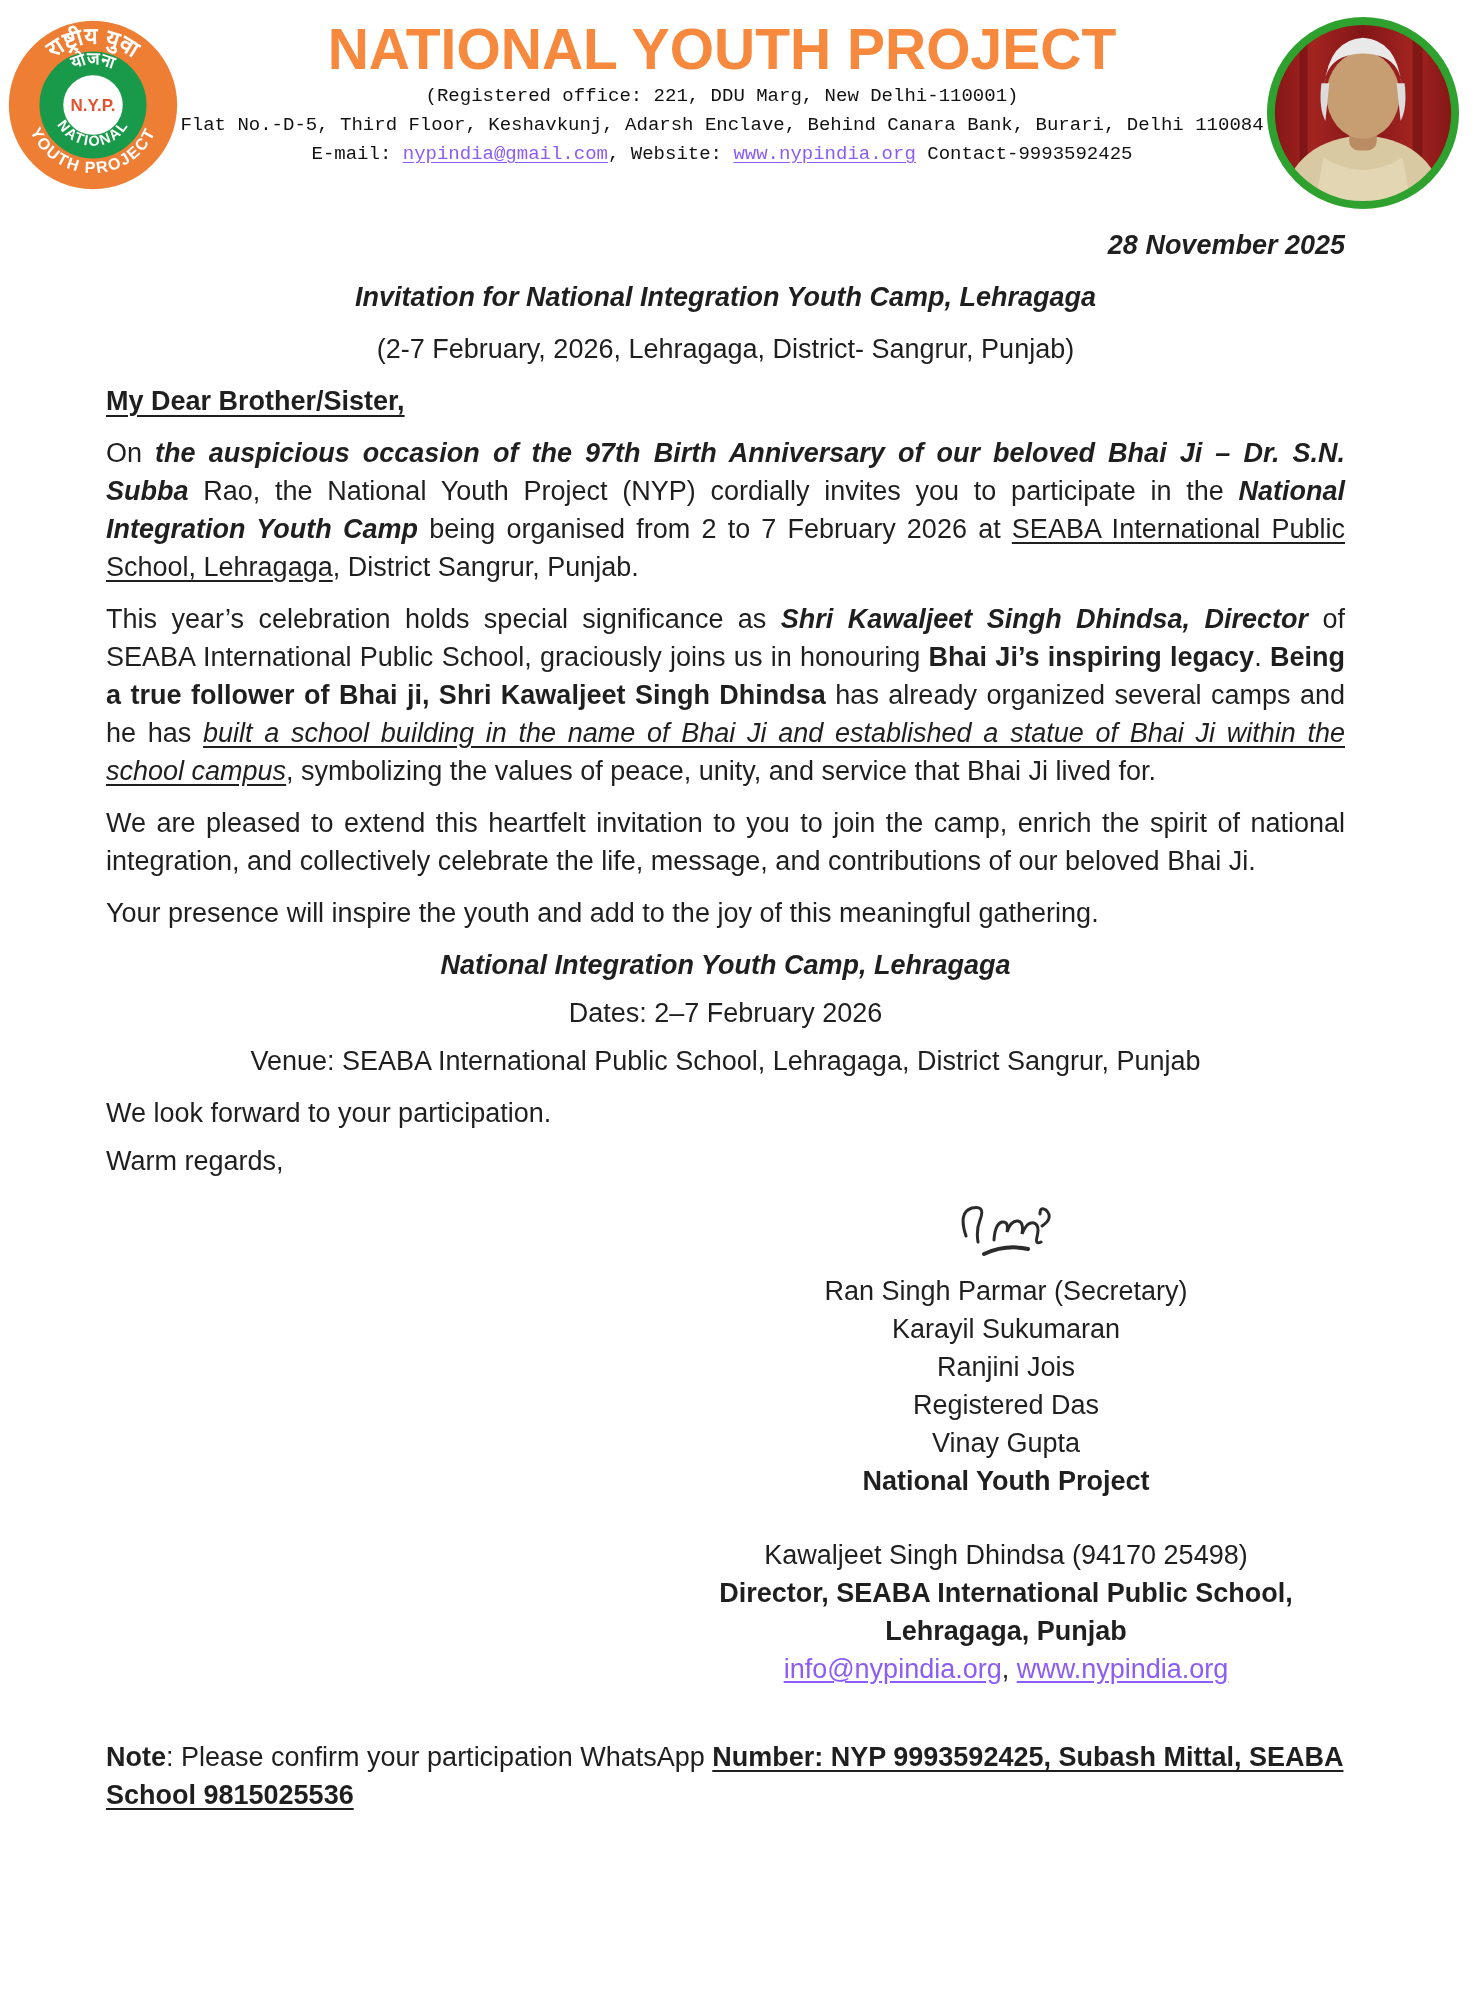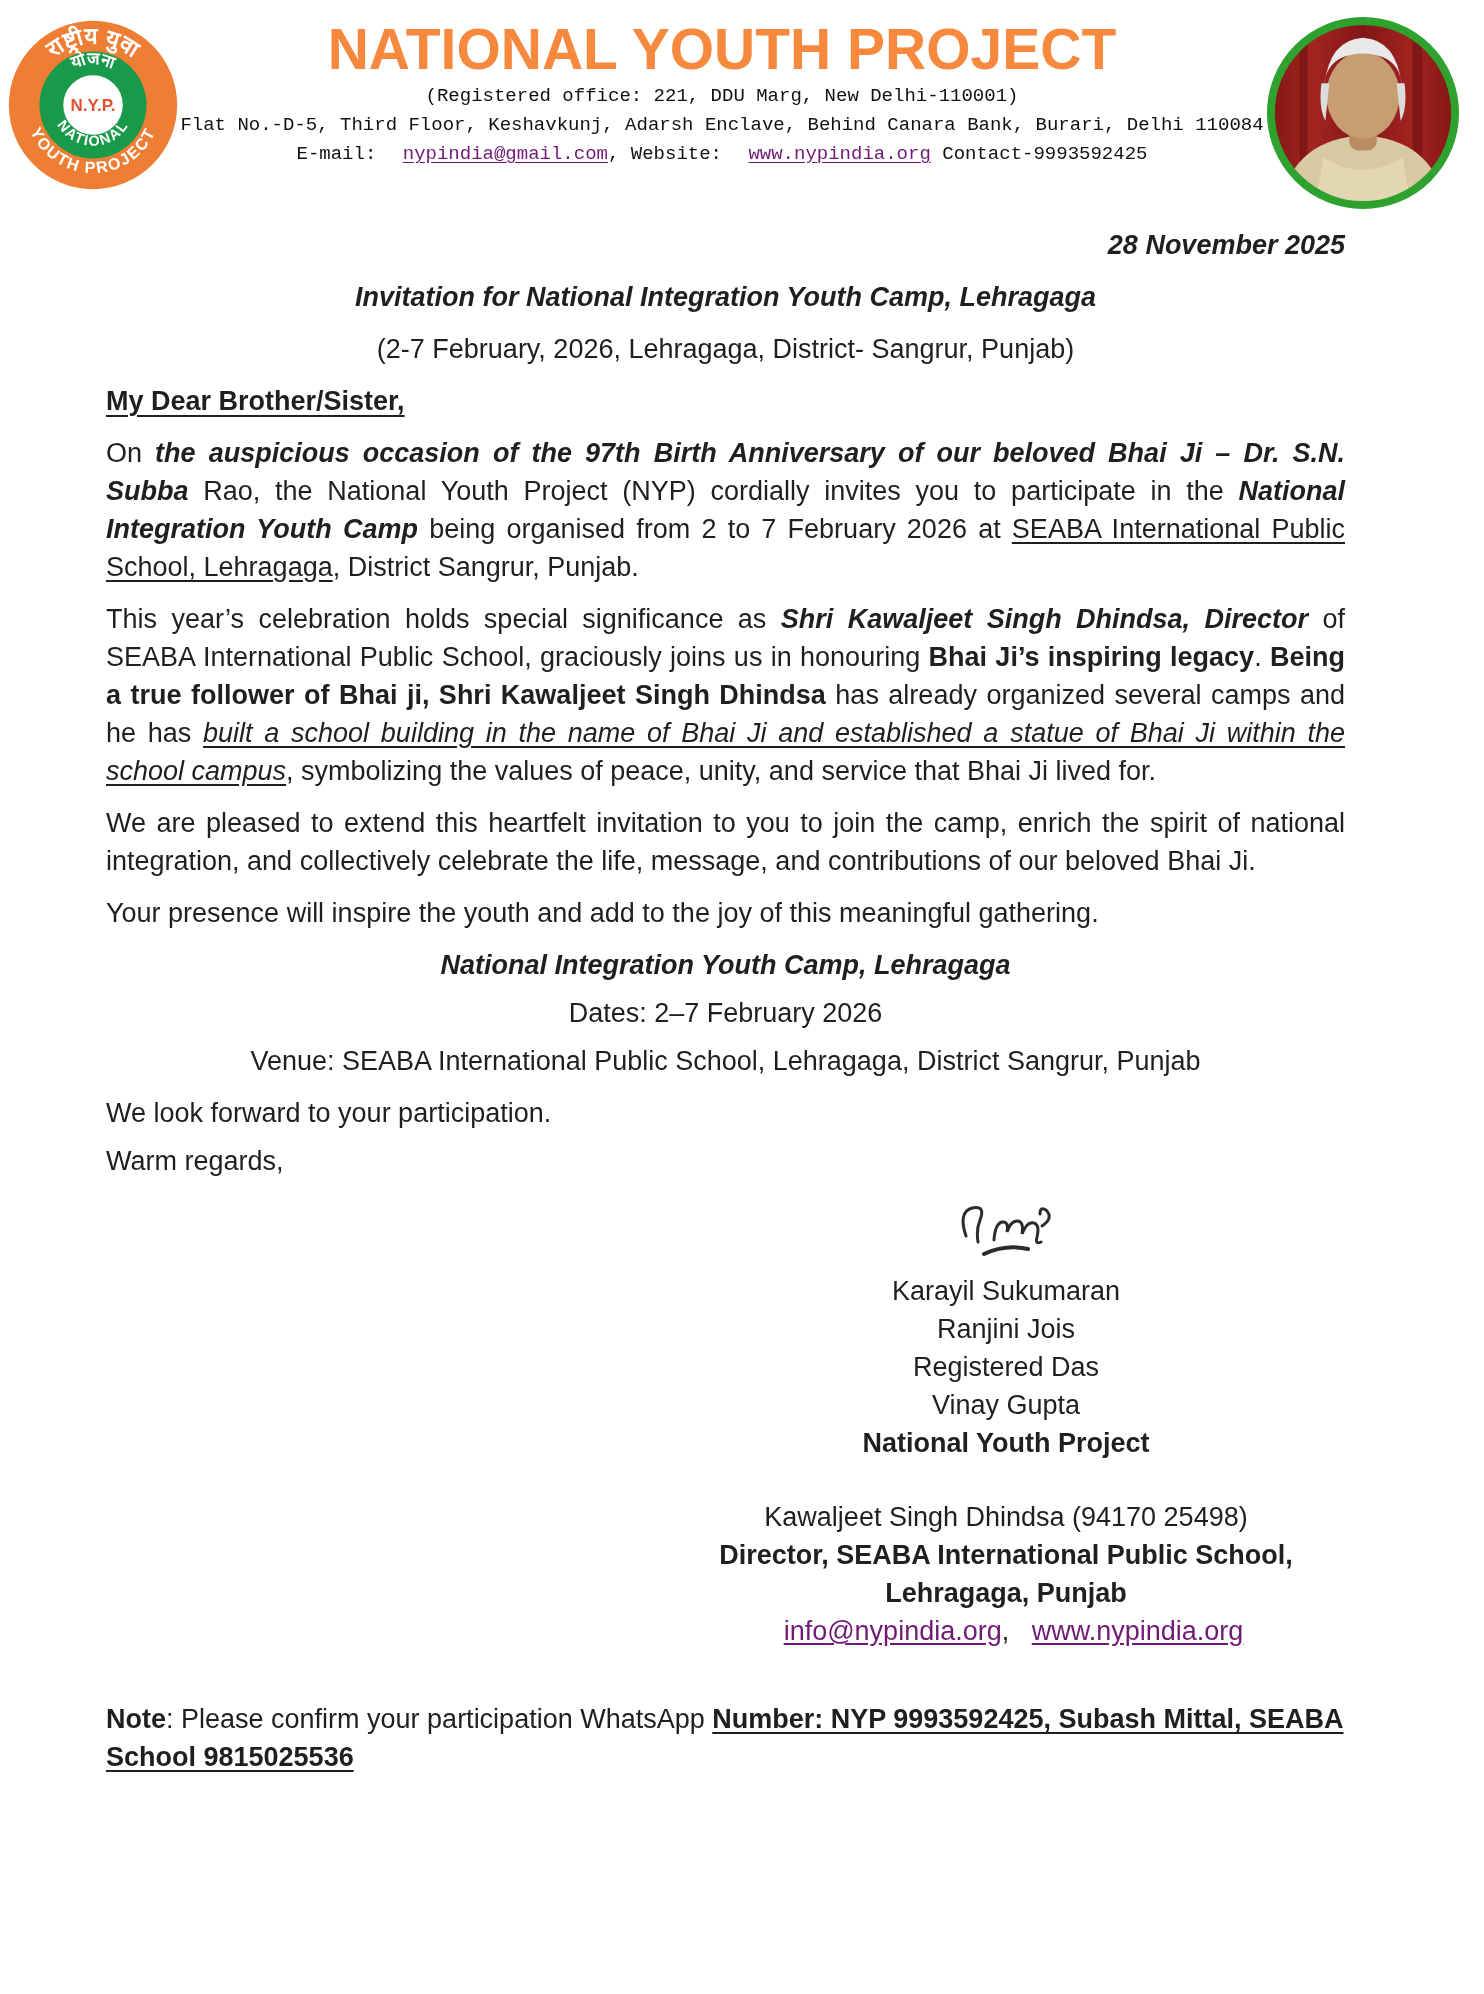--- a/index.html
+++ b/index.html
@@ -27,21 +27,21 @@
     font-weight:bold;
     font-size:57px;
     line-height:66px;
     letter-spacing:0px;
     white-space:nowrap;
     margin-top:4px;
   }
   .addr{font-size:19px; line-height:29px; white-space:nowrap; color:#111;font-family:Liberation Mono, monospace;}
   .addr:first-of-type{margin-top:8px;}
   .photo-wrap{width:200px; flex:0 0 auto; margin-top:2px;}
-  .link{color:#701a75; text-decoration:underline; text-underline-offset:3px; cursor:pointer;margin-left:15px;}
+  .link{color:#8b5cf6; text-decoration:underline; text-underline-offset:3px; cursor:pointer;}
   
   .letter{
     padding:0 139px 0 106px;
     font-size:27px;
     line-height:38px;
   }
   .letter p{margin:14px 0 0 0;}
   .date-line{margin-top:40px; text-align:right; font-weight:bold;font-style:italic;}
   .heading{text-align:center; font-weight:bold; font-style:italic;}
   .subheading{text-align:center;}
@@ -180,20 +180,21 @@
         <svg viewBox="0 0 140 64" width="140" height="64">
           <path d="M 30,38 Q 22,14 36,10 Q 50,7 44,22 Q 40,32 42,44
                    M 58,42 Q 59,26 66,24 Q 73,23 71,34 Q 75,22 82,23 Q 88,24 86,36
                    Q 91,23 98,25 Q 104,27 101,39 Q 99,47 105,44" fill="none" stroke="#2b2b2b" stroke-width="3" stroke-linecap="round"></path>
           <path d="M 106,28 Q 118,20 110,12 Q 104,8 104,16" fill="none" stroke="#2b2b2b" stroke-width="3" stroke-linecap="round"></path>
           <path d="M 48,56 Q 70,46 92,51" fill="none" stroke="#2b2b2b" stroke-width="4" stroke-linecap="round"></path>
         </svg>
       </div>
 
       <div class="sig-names">
+        <div>Ran Singh Parmar (Secretary)</div>
         <div>Karayil Sukumaran</div>
         <div>Ranjini Jois</div>
         <div>Registered Das</div>
         <div>Vinay Gupta</div>
         <div class="b">National Youth Project</div>
       </div>
 
       <div class="contact-block">
         <div>Kawaljeet Singh Dhindsa (94170 25498)</div>
         <div class="b">Director, SEABA International Public School,</div>

